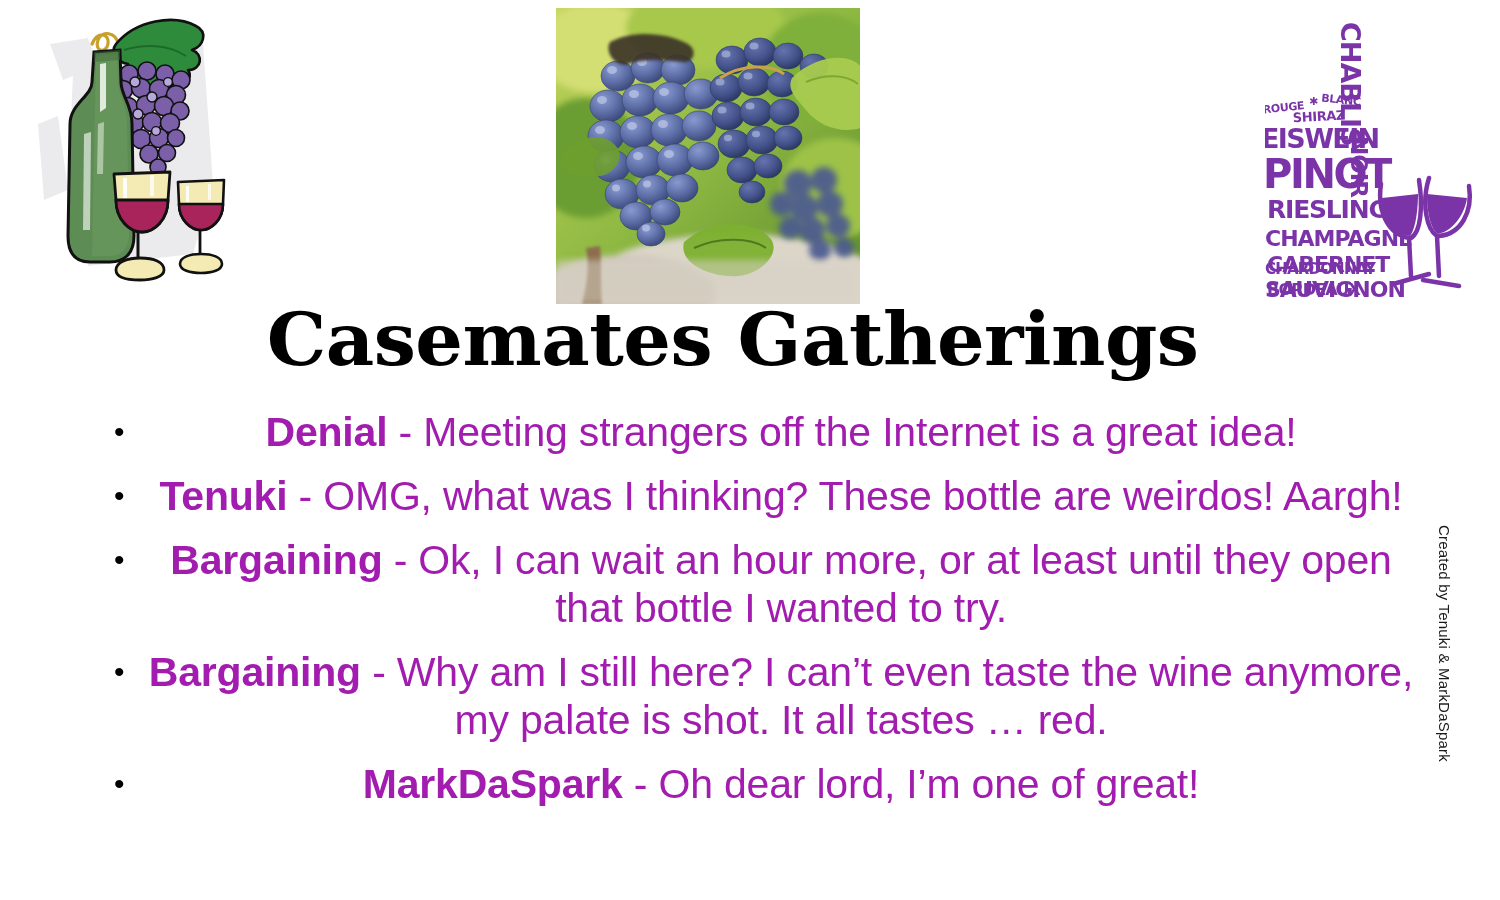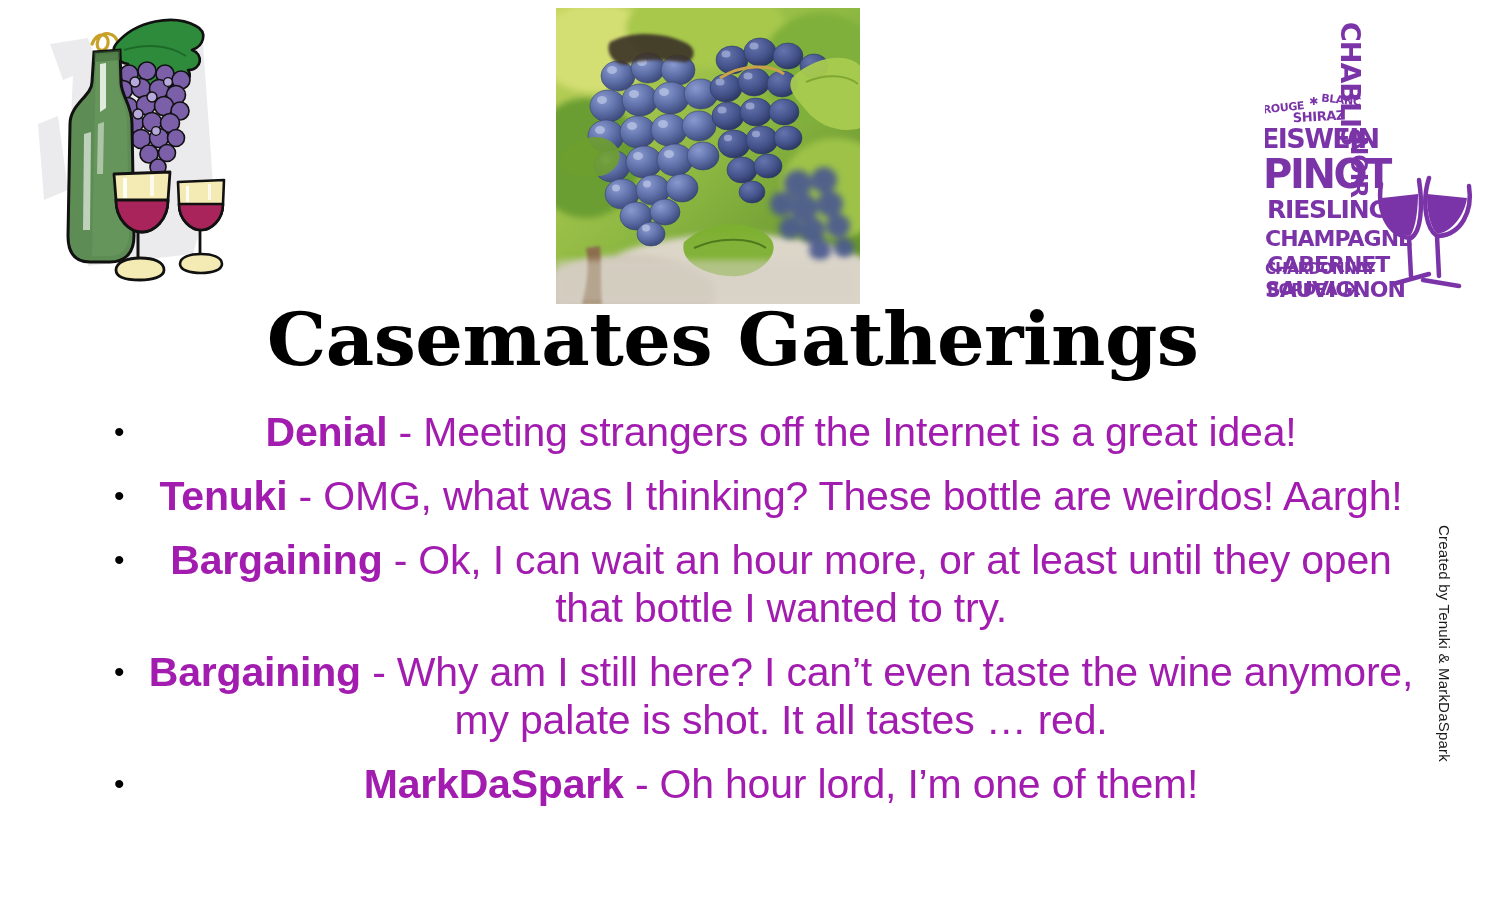--- a/index.html
+++ b/index.html
@@ -427,19 +427,19 @@
     <li class="bullet-item">
       <span class="bullet-term">Tenuki</span><span> - </span><span>OMG, what was I thinking?  These bottle are weirdos!  Aargh!</span>
     </li>
     <li class="bullet-item">
       <span class="bullet-term">Bargaining</span><span> -  </span><span>Ok, I can wait an hour more, or at least until they open that bottle I wanted  to try.</span>
     </li>
     <li class="bullet-item">
       <span class="bullet-term">Bargaining</span><span> -  </span><span>Why am I still here?  I can’t even taste the wine anymore, my palate is shot.  It all tastes  … red.</span>
     </li>
     <li class="bullet-item">
-      <span class="bullet-term">MarkDaSpark</span><span>  -  </span><span>Oh hour lord, I’m one of them!</span>
+      <span class="bullet-term">MarkDaSpark</span><span>  -  </span><span>Oh dear lord, I’m one of great!</span>
     </li>
   </ul>
 
   <div class="credit">Created by Tenuki &amp;  MarkDaSpark</div>
 
 </div>
 
 </body></html>

